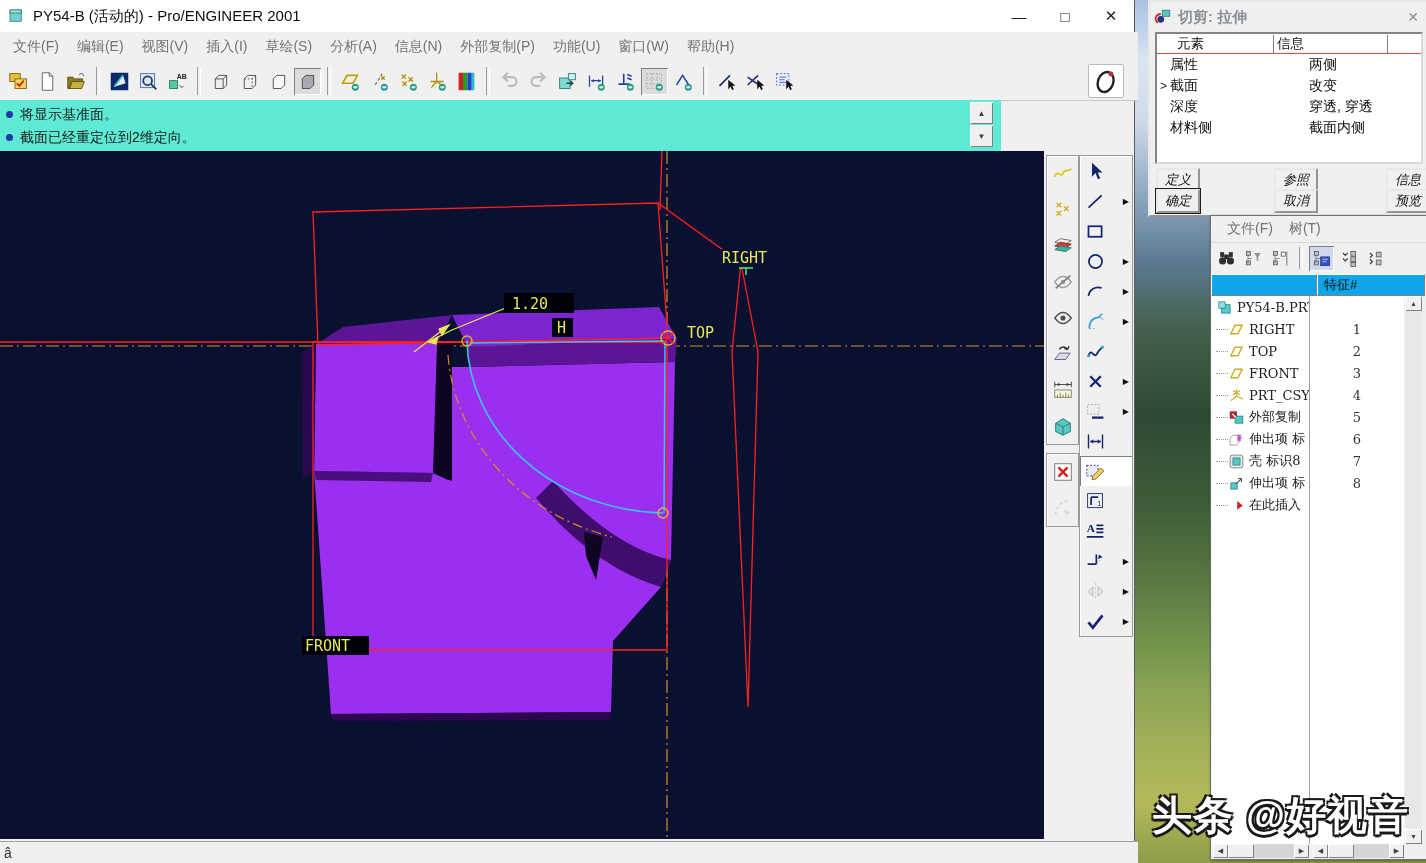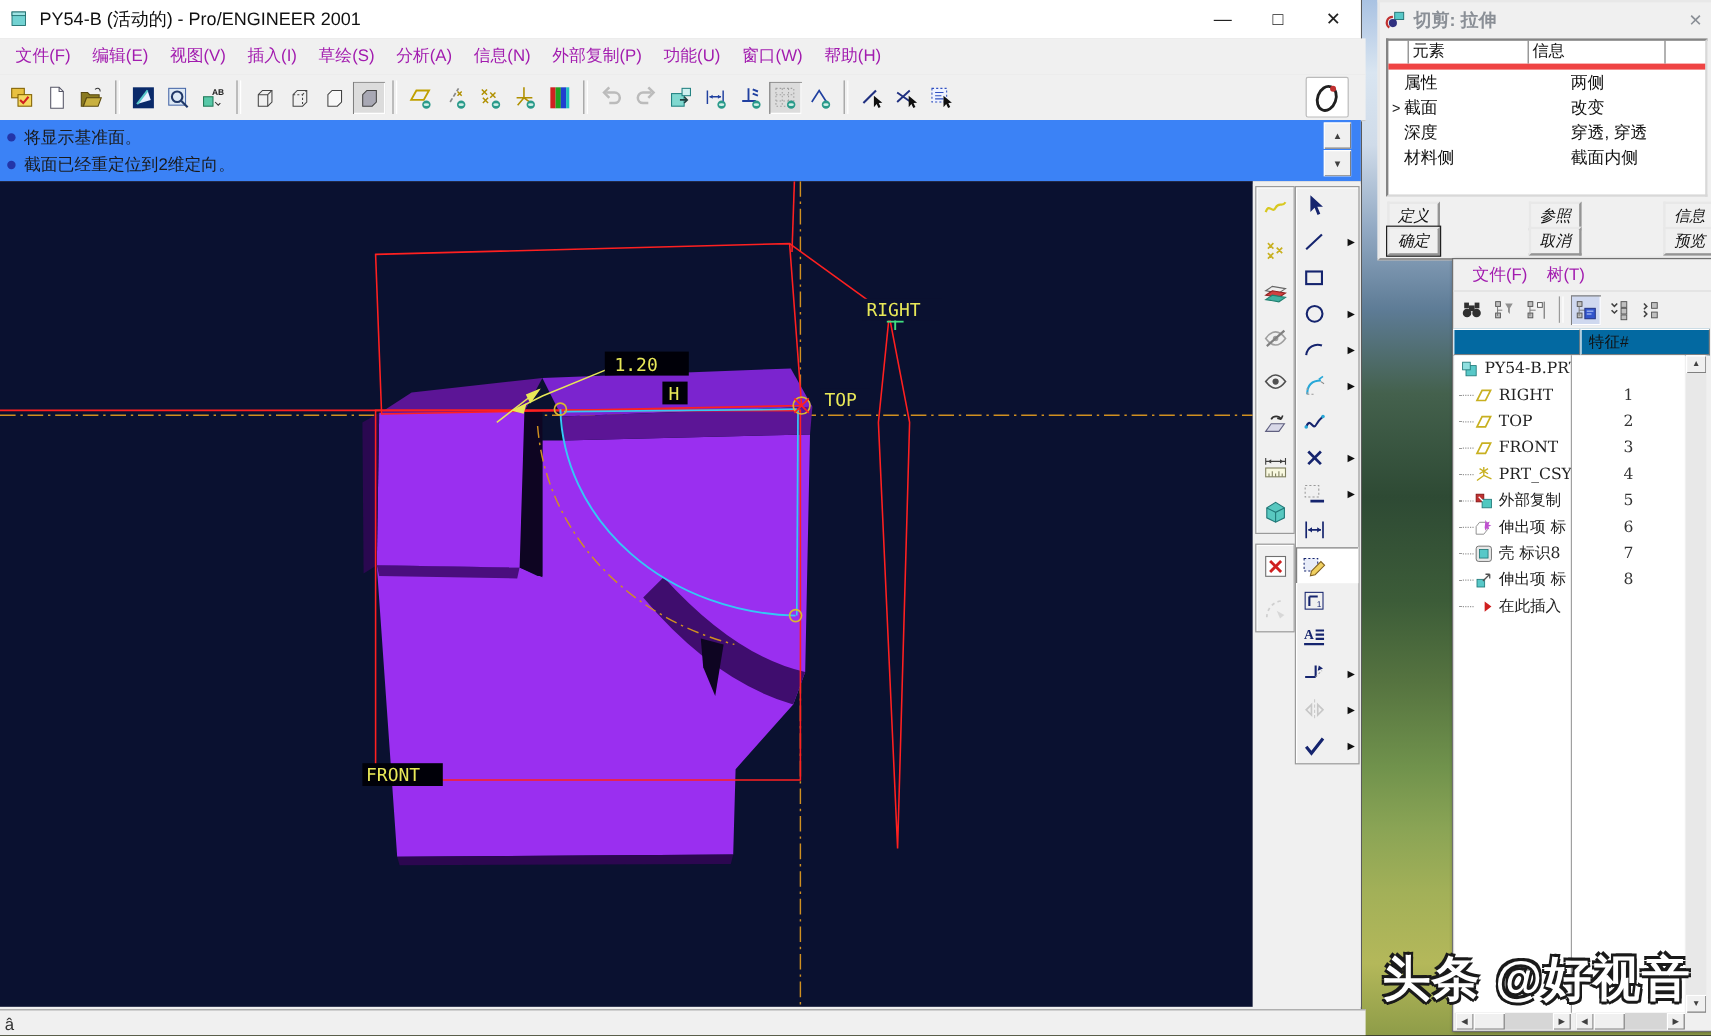--- a/index.html
+++ b/index.html
@@ -8,29 +8,29 @@
     background:linear-gradient(to bottom,#a9c2e2 0%,#d9e5f1 7%,#cfdbe9 14%,#93aac4 22%,#5d7b95 30%,#44614d 38%,#2e4a34 48%,#3c5c38 58%,#567440 66%,#70924c 74%,#8aa455 80%,#a2b058 86%,#b4b85a 93%,#8e9c48 100%);}
   .abs{position:absolute;}
   .raised{box-shadow:inset 1px 1px #ffffff,inset -1px -1px #808080;}
   
   #main-window{left:0;top:0;width:1134px;height:862px;background:#f0f0f0;border-right:1px solid #5a5a5a;}
   #titlebar{left:0;top:0;width:1134px;height:32px;background:#ffffff;border-bottom:1px solid #d5d5d5;display:flex;align-items:center;}
   #titlebar .ttl{font-size:15px;color:#101010;margin-left:8px;}
   #win-controls{margin-left:auto;display:flex;}
   .wbtn{width:46px;height:30px;display:flex;align-items:center;justify-content:center;font-size:15px;color:#222;}
   #menubar{left:0;top:32px;width:1134px;height:30px;background:#f0f0f0;display:flex;align-items:center;padding-left:4px;border-bottom:1px solid #e0e0e0;}
-  .mitem{font-size:14px;color:#a21caf;padding:4px 9px;}
+  .mitem{font-size:14px;color:#737373;padding:4px 9px;}
   #toolbar{left:0;top:62px;width:1134px;height:38px;background:#f0f0f0;display:flex;align-items:center;border-bottom:1px solid #c8c8c8;padding-left:4px;}
   .tsep{width:2px;height:28px;margin:0 5px;border-left:1px solid #9a9a9a;border-right:1px solid #ffffff;}
   .tcell{width:27px;height:27px;display:flex;align-items:center;justify-content:center;margin:0 1px;}
   .tcell.pressed{background:#dcdcdc;box-shadow:inset 1px 1px #808080,inset -1px -1px #fff;}
   .tcell.disabled{opacity:.55;}
   #help-cell{margin-left:auto;margin-right:14px;width:34px;height:32px;display:flex;align-items:center;justify-content:center;background:#fff;border:1px solid #bbb;border-radius:2px;}
   
-  #msgarea{left:0;top:100px;width:1134px;height:51px;background:#3b82f6;border-bottom:2px solid #909090;}
+  #msgarea{left:0;top:100px;width:1001px;height:51px;background:#5eead4;border-bottom:2px solid #909090;}
   .msgline{display:flex;align-items:center;height:23px;font-size:14px;color:#1a1a1a;padding-left:6px;}
   .msgline .bullet{width:7px;height:7px;border-radius:50%;background:#2335a8;margin-right:7px;flex:none;}
   #msg-scroll{position:absolute;right:8px;top:2px;width:23px;height:46px;}
   .sbtn{width:23px;height:22px;background:#f0f0f0;display:flex;align-items:center;justify-content:center;font-size:8px;color:#404040;}
   
   #viewport{left:0;top:151px;width:1044px;height:688px;background:#0a1130;}
   
   #sidetools{left:1044px;top:151px;width:90px;height:688px;background:#f0f0f0;}
   .toolcol{position:absolute;background:#f0f0f0;border:1px solid #9a9a9a;box-shadow:inset 1px 1px #fff;}
   .vcell{height:36px;display:flex;align-items:center;justify-content:center;position:relative;}
@@ -39,37 +39,37 @@
   .vcell2.pressed{background:#ffffff;box-shadow:inset 1px 1px #808080,inset -1px -1px #fff;}
   .vcell2.disabled .icn, .vcell.disabled .icn{opacity:.5;}
   
   #statusbar{left:0;top:841px;width:1134px;height:21px;background:#f0f0f0;border-top:1px solid #a0a0a0;font-size:14px;color:#333;display:flex;align-items:center;padding-left:4px;}
   
   #dialog{left:1148px;top:0;width:278px;height:213px;background:#f0f0f0;border:2px outset #e8e8e8;}
   #dlg-title{height:26px;display:flex;align-items:center;padding:2px 4px;}
   #dlg-title .dt{font-size:15px;font-weight:bold;color:#8a8f96;margin-left:6px;}
   #dlg-close{margin-left:auto;width:22px;height:20px;display:flex;align-items:center;justify-content:center;color:#8a8f96;font-size:14px;}
   #dlg-table{position:absolute;left:5px;top:30px;width:264px;height:128px;background:#ffffff;border:2px inset #d8d8d8;font-size:14px;color:#111;}
-  .dlg-hrow{display:flex;height:19px;border-bottom:5px solid #ef4444;}
+  .dlg-hrow{display:flex;height:19px;border-bottom:1px solid #ef4444;align-items:flex-end;}
   .dlg-hrow span{border-right:1px solid #808080;padding-left:3px;font-size:13.5px;}
   .dlg-row{display:flex;height:21px;align-items:center;}
   .dcell-m{width:13px;flex:none;text-align:center;font-size:12px;color:#222;}
   .dcell-e{width:96px;flex:none;}
   .dcell-i{flex:1;margin-left:43px;}
   .dbtn{position:absolute;height:20px;background:#f0f0f0;border:2px outset #e8e8e8;font-size:13px;color:#111;display:flex;align-items:center;justify-content:center;font-family:"Liberation Sans",sans-serif;font-style:italic;}
   .dbtn.default{outline:1px solid #202020;}
   
   #treepanel{left:1210px;top:215px;width:216px;height:643px;background:#f0f0f0;border:1px solid #707070;box-shadow:1px 1px 3px rgba(0,0,0,.4);}
   #tree-menu{height:26px;display:flex;align-items:center;padding-left:8px;border-bottom:1px solid #ddd;}
   #tree-menu .mitem{font-size:14px;padding:3px 8px;}
   #tree-toolbar{height:30px;display:flex;align-items:center;padding-left:2px;}
   #tree-toolbar .tcell{width:25px;height:25px;}
   #tree-toolbar .tcell.active{background:#cfd8ef;box-shadow:inset 1px 1px #808080,inset -1px -1px #fff;}
   #tree-headers{position:absolute;left:0px;top:58px;width:214px;height:22px;display:flex;}
-  .thead{background:#0369a1;border:1px solid #fff;border-right-color:#808080;border-bottom-color:#808080;font-size:13px;display:flex;align-items:center;padding-left:6px;color:#111;}
+  .thead{background:#0ea5e9;border:1px solid #fff;border-right-color:#808080;border-bottom-color:#808080;font-size:13px;display:flex;align-items:center;padding-left:6px;color:#111;}
   #tree-names{position:absolute;left:1px;top:80px;width:97px;height:548px;background:#ffffff;overflow:hidden;border-right:1px solid #a0a0a0;}
   #tree-nums{position:absolute;left:99px;top:80px;width:94px;height:548px;background:#ffffff;overflow:hidden;}
   .trow{height:22px;display:flex;align-items:center;white-space:nowrap;font-size:13px;color:#222;font-family:"DejaVu Serif","Liberation Serif",serif;}
   .trow .conn{width:12px;flex:none;border-top:1px dotted #999;margin-left:4px;}
   .trow .icn{flex:none;margin-right:4px;}
   .nrow{height:22px;display:flex;align-items:center;justify-content:center;font-size:13px;color:#333;font-family:"DejaVu Serif","Liberation Serif",serif;}
   #tree-vsb{position:absolute;left:194px;top:80px;width:17px;height:548px;background:#e8e8e8;}
   .hsb{position:absolute;height:14px;background:#d6d6d6;display:flex;}
   .hsb .sbtn{width:15px;height:14px;font-size:7px;}
   .hsb .thumb{width:26px;height:14px;background:#f0f0f0;box-shadow:inset 1px 1px #fff,inset -1px -1px #808080;}

